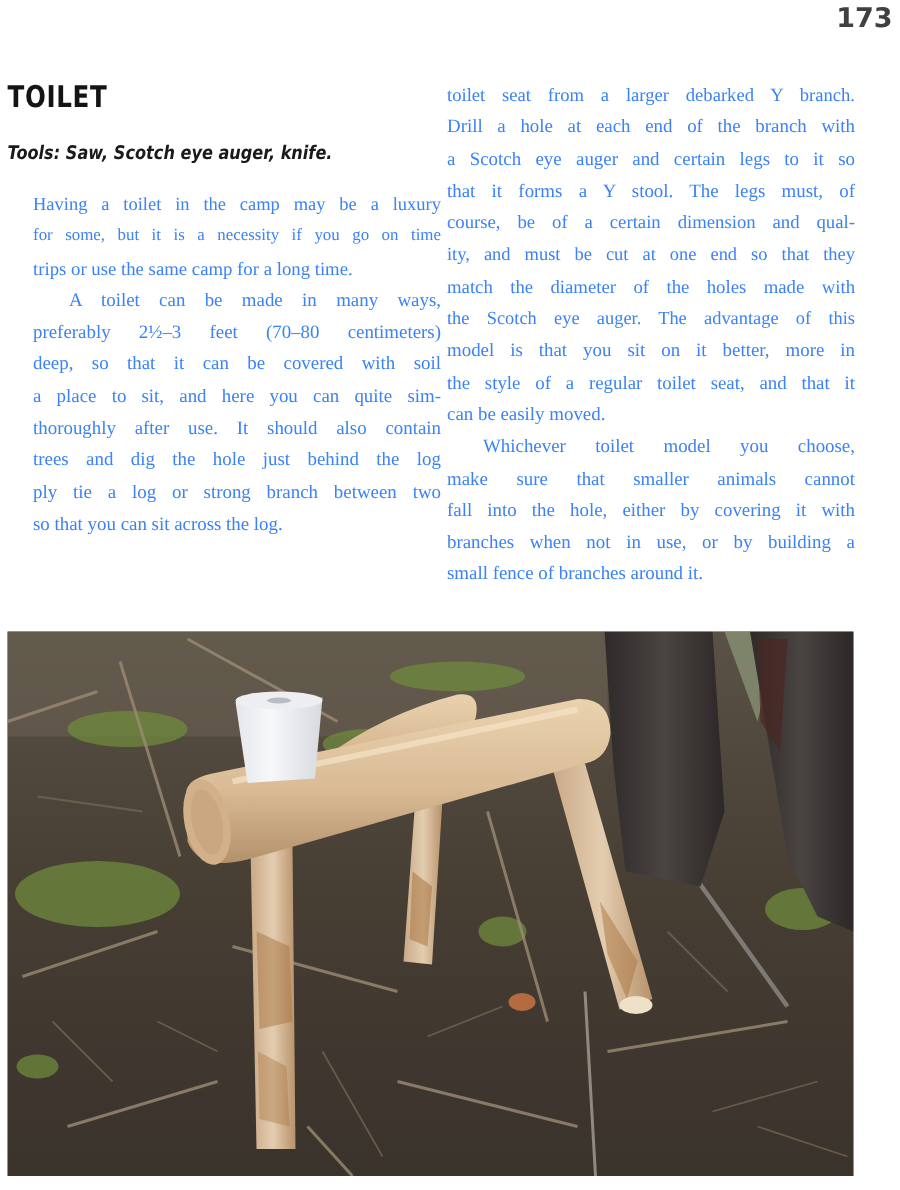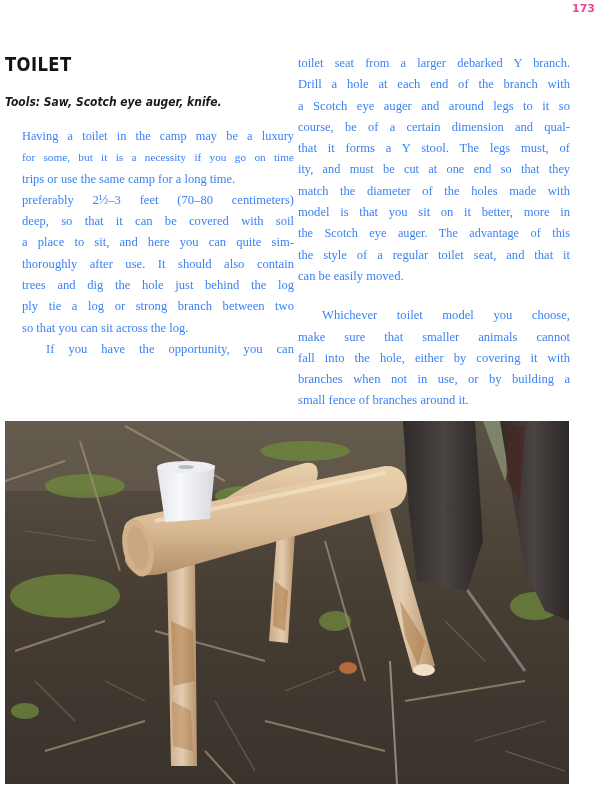--- a/index.html
+++ b/index.html
@@ -4,21 +4,21 @@
 <style>
   html, body { margin: 0; padding: 0; }
   body {
     width: 600px; height: 793px; position: relative; overflow: hidden;
     background: #ffffff; color: #1c1c1c;
     font-family: "DejaVu Sans", sans-serif;
   }
   .page-number {
     position: absolute; right: 5px; top: 2px;
     font-family: "DejaVu Sans", sans-serif; font-weight: bold;
-    font-size: 11px; color: #ec4899;
+    font-size: 18px; color: #404040;
   }
   .title {
     position: absolute; left: 5px; top: 52px; margin: 0;
     font-family: "DejaVu Sans", sans-serif; font-weight: bold;
     font-size: 20px; letter-spacing: 0.5px; color: #141414;
     transform: scaleX(0.82); transform-origin: left top;
   }
   .tools {
     position: absolute; left: 5px; top: 94px; margin: 0;
     font-family: "DejaVu Sans", sans-serif; font-style: italic; font-weight: bold;
@@ -49,48 +49,48 @@
 <h1 class="title">TOILET</h1>
 <p class="tools">Tools: Saw, Scotch eye auger, knife.</p>
 
 <div class="col col-left" id="colLeft">
     <p>
       <span class="ln" style="font-size: 12.34px; line-height: 21.3px;">Having a toilet in the camp may be a luxury</span>
       <span class="ln" style="font-size: 11.27px; line-height: 21.3px;">for some, but it is a necessity if you go on time</span>
       <span class="ln last" style="font-size: 12.51px; line-height: 21.3px;">trips or use the same camp for a long time.</span>
     </p>
     <p>
+      <span class="ln" style="padding-left: 24px;">A toilet can be made in many ways,</span>
       <span class="ln">preferably 2½–3 feet (70–80 centimeters)</span>
       <span class="ln">deep, so that it can be covered with soil</span>
       <span class="ln">a place to sit, and here you can quite sim-</span>
       <span class="ln">thoroughly after use. It should also contain</span>
       <span class="ln">trees and dig the hole just behind the log</span>
       <span class="ln">ply tie a log or strong branch between two</span>
       <span class="ln last">so that you can sit across the log.</span>
     </p>
     <p>
-      <span class="ln" style="padding-left: 24px;">If you have the opportunity, you can</span>
     </p>
   </div>
 <div class="col col-right" id="colRight">
     <p>
       <span class="ln" style="font-size: 12.41px; line-height: 21.3px;">toilet seat from a larger debarked Y branch.</span>
       <span class="ln">Drill a hole at each end of the branch with</span>
-      <span class="ln">a Scotch eye auger and around legs to it so</span>
+      <span class="ln">a Scotch eye auger and certain legs to it so</span>
+      <span class="ln">that it forms a Y stool. The legs must, of</span>
       <span class="ln" style="font-size: 12.49px; line-height: 21.3px;">course, be of a certain dimension and qual-</span>
-      <span class="ln">that it forms a Y stool. The legs must, of</span>
       <span class="ln" style="font-size: 12.3px; line-height: 21.3px;">ity, and must be cut at one end so that they</span>
       <span class="ln" style="font-size: 12.49px; line-height: 21.3px;">match the diameter of the holes made with</span>
+      <span class="ln" style="font-size: 12.27px; line-height: 21.3px;">the Scotch eye auger. The advantage of this</span>
       <span class="ln">model is that you sit on it better, more in</span>
-      <span class="ln" style="font-size: 12.27px; line-height: 21.3px;">the Scotch eye auger. The advantage of this</span>
       <span class="ln" style="font-size: 12.56px; line-height: 21.3px;">the style of a regular toilet seat, and that it</span>
       <span class="ln last">can be easily moved.</span>
     </p>
     <p>
-      <span class="ln" style="padding-left: 24px; margin-top: 18px;">Whichever toilet model you choose,</span>
+      <span class="ln" style="padding-left: 24px;">Whichever toilet model you choose,</span>
       <span class="ln">make sure that smaller animals cannot</span>
       <span class="ln">fall into the hole, either by covering it with</span>
       <span class="ln">branches when not in use, or by building a</span>
       <span class="ln last">small fence of branches around it.</span>
     </p>
   </div>
 
 <div class="photo">
   <svg width="564" height="363" viewBox="0 0 564 363" xmlns="http://www.w3.org/2000/svg">
     <defs>

